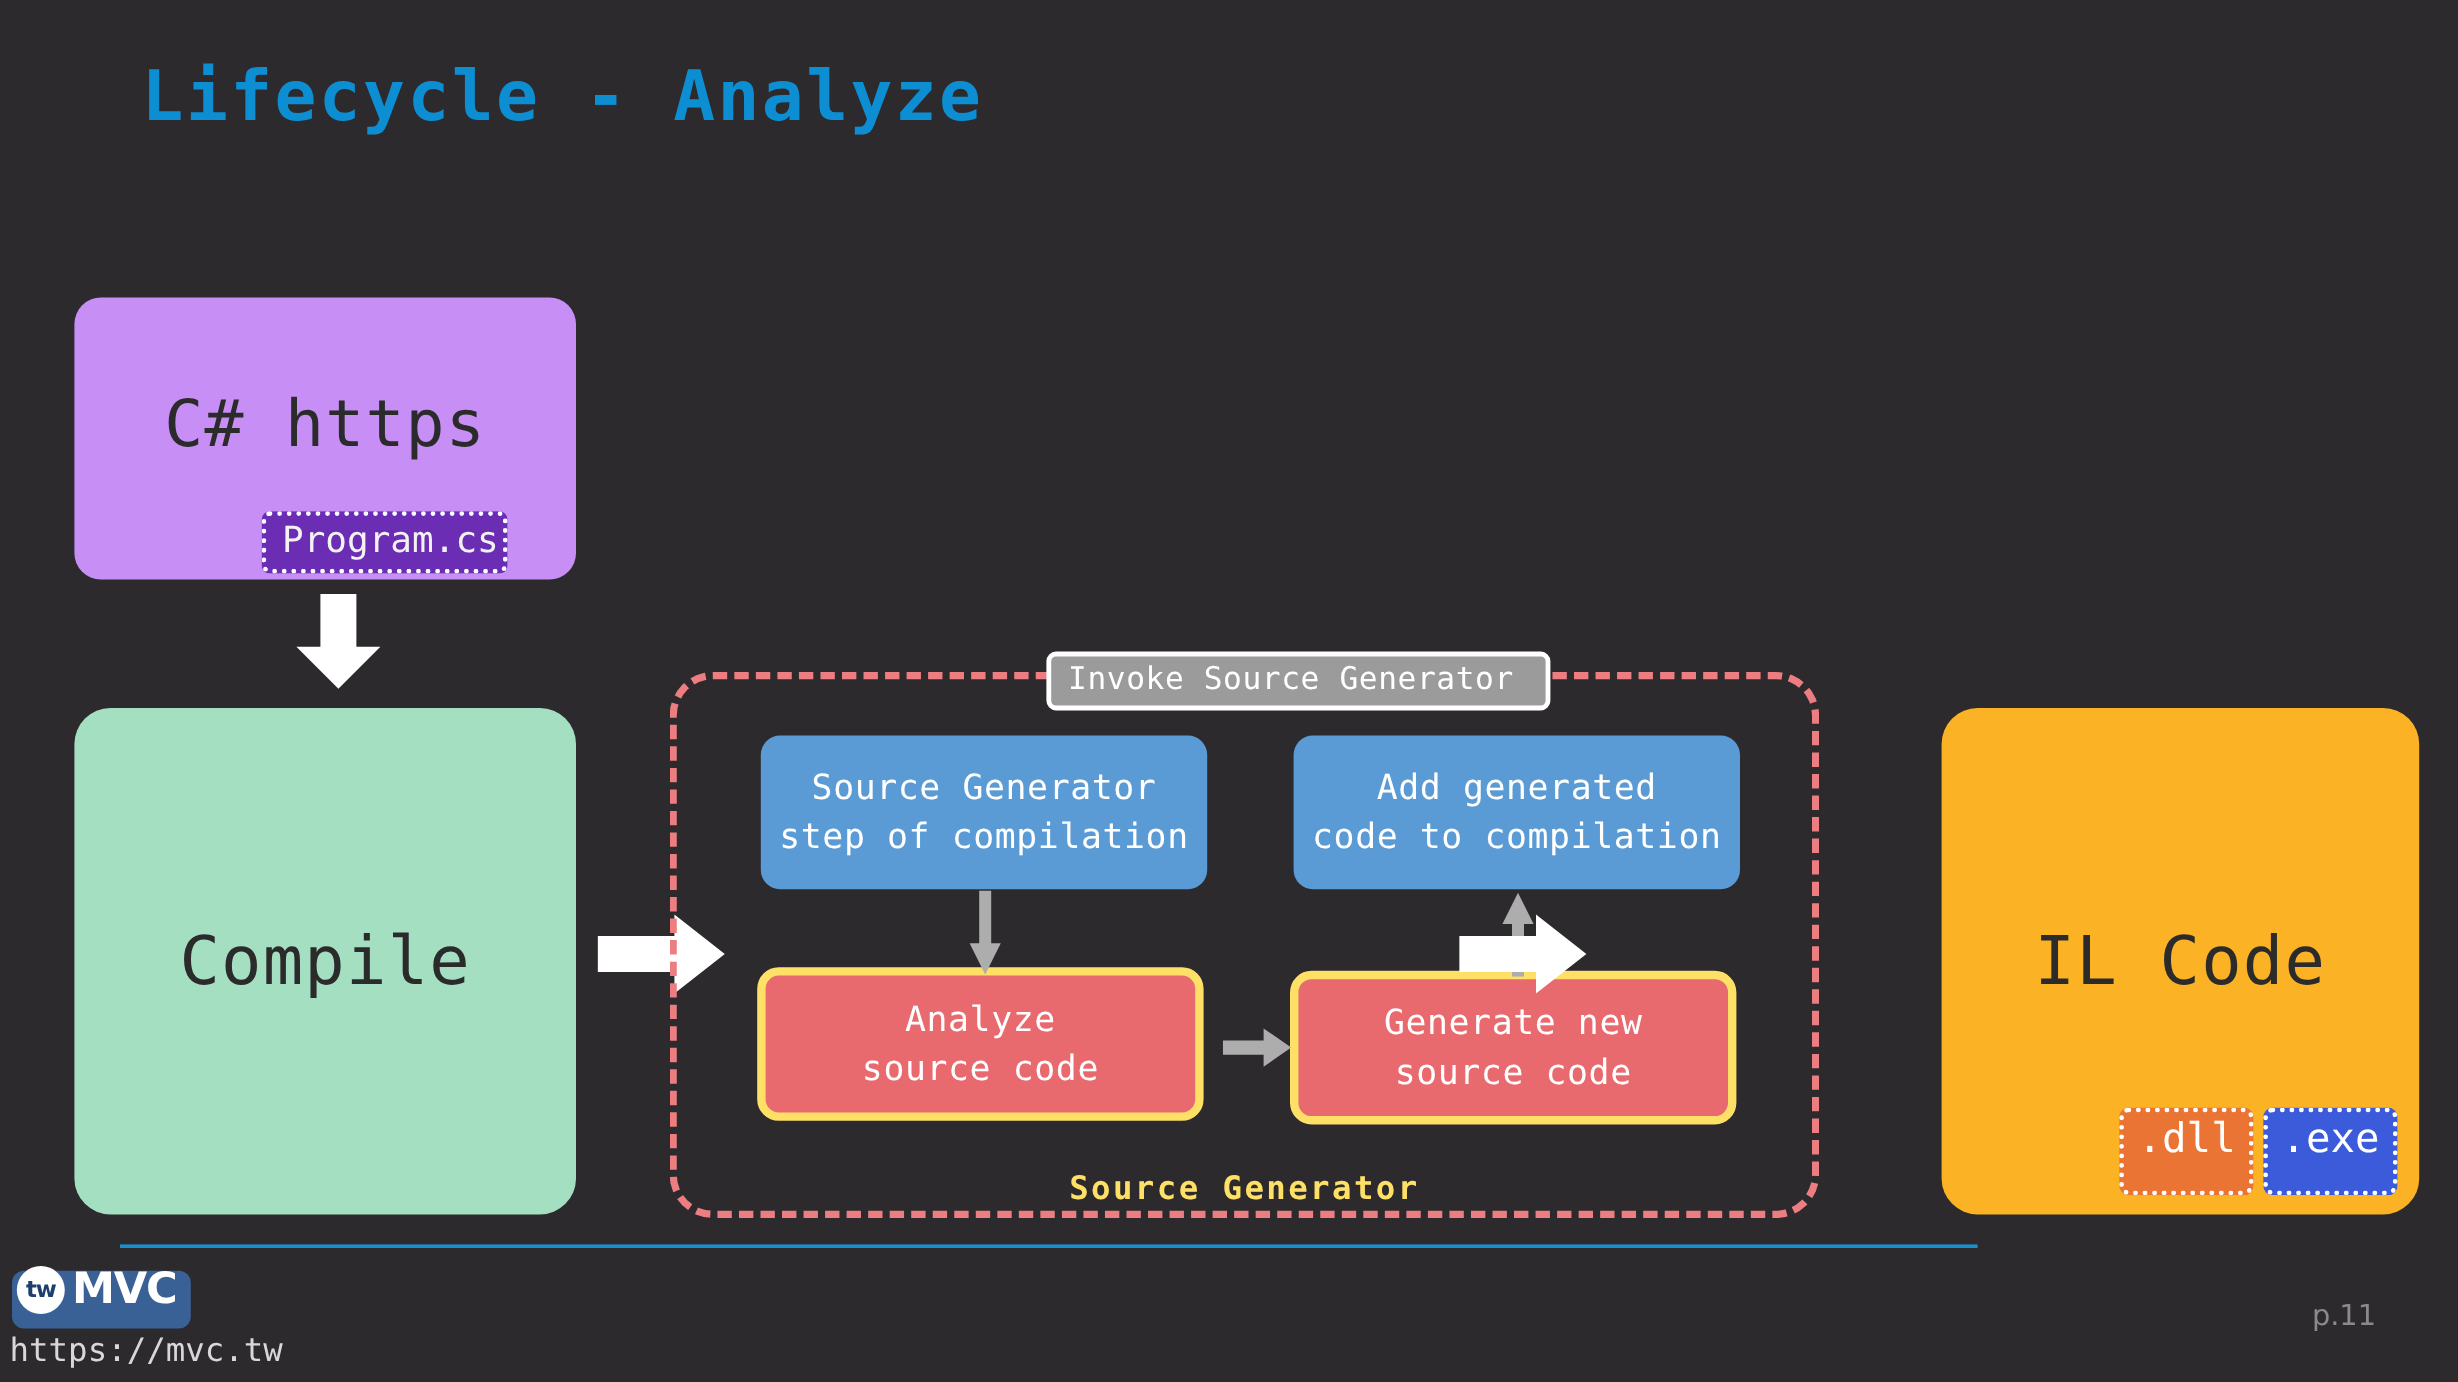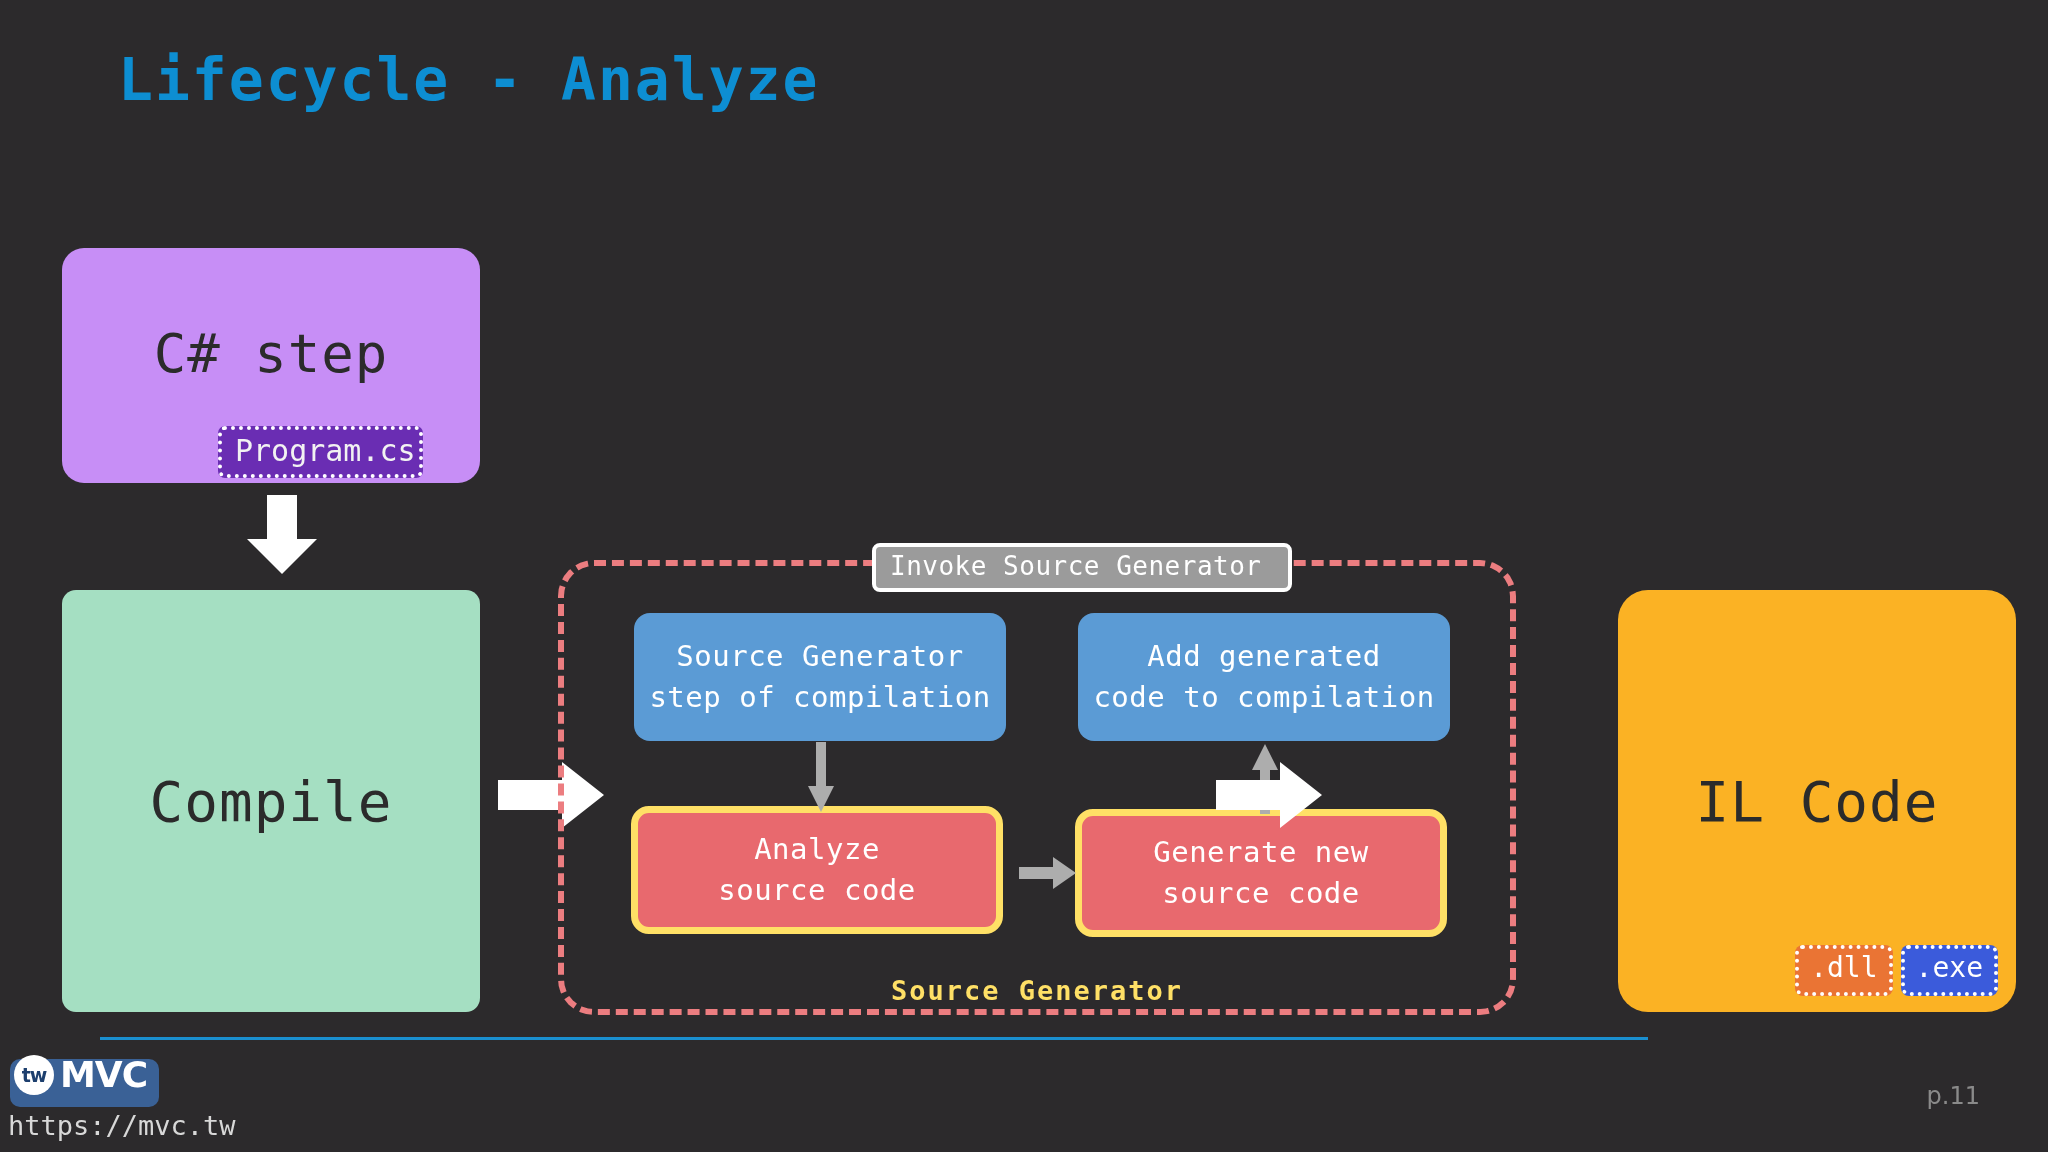--- a/index.html
+++ b/index.html
@@ -82,21 +82,21 @@
     white-space: pre;
   }
 
   
   .box-compile {
     left: 62px;
     top: 590px;
     width: 418px;
     height: 422px;
     background: #a5dfc2;
-    border-radius: 14px;
+    border-radius: 30px;
     font-size: 56px;
     color: #2b2b2b;
     letter-spacing: 1px;
   }
 
   
   .box-ilcode {
     left: 1618px;
     top: 590px;
     width: 398px;
@@ -109,24 +109,24 @@
   }
 
   .output-badges {
     position: absolute;
     right: 18px;
     bottom: 16px;
     display: flex;
     gap: 8px;
   }
   .badge-out {
-    padding: 3px 11px 8px 11px;
+    padding: 3px 11px 23px 11px;
     border: 4px dotted #ffffff;
     border-radius: 8px;
-    font-size: 28px;
+    font-size: 34px;
     color: #ffffff;
     letter-spacing: 0px;
     line-height: 1.15;
     white-space: pre;
   }
   .badge-dll { background: #ea7434; }
   .badge-exe { background: #3b5bdb; }
 
   
   .sg-container {
@@ -278,21 +278,21 @@
   }
 </style>
 </head>
 <body>
 
 <div id="slide">
 
   <div class="slide-title">Lifecycle - Analyze</div>
 
   <div class="node box-csharp">
-    <div class="node-label">C# step</div>
+    <div class="node-label">C# https</div>
   </div>
   <div class="badge-programcs">Program.cs</div>
 
   <div class="arrow arrow-down-white">
     <svg width="74" height="80" viewBox="0 0 74 80">
       <polygon points="22,0 52,0 52,44 72,44 37,79 2,44 22,44" fill="#ffffff"></polygon>
     </svg>
   </div>
 
   <div class="node box-compile">Compile</div>

